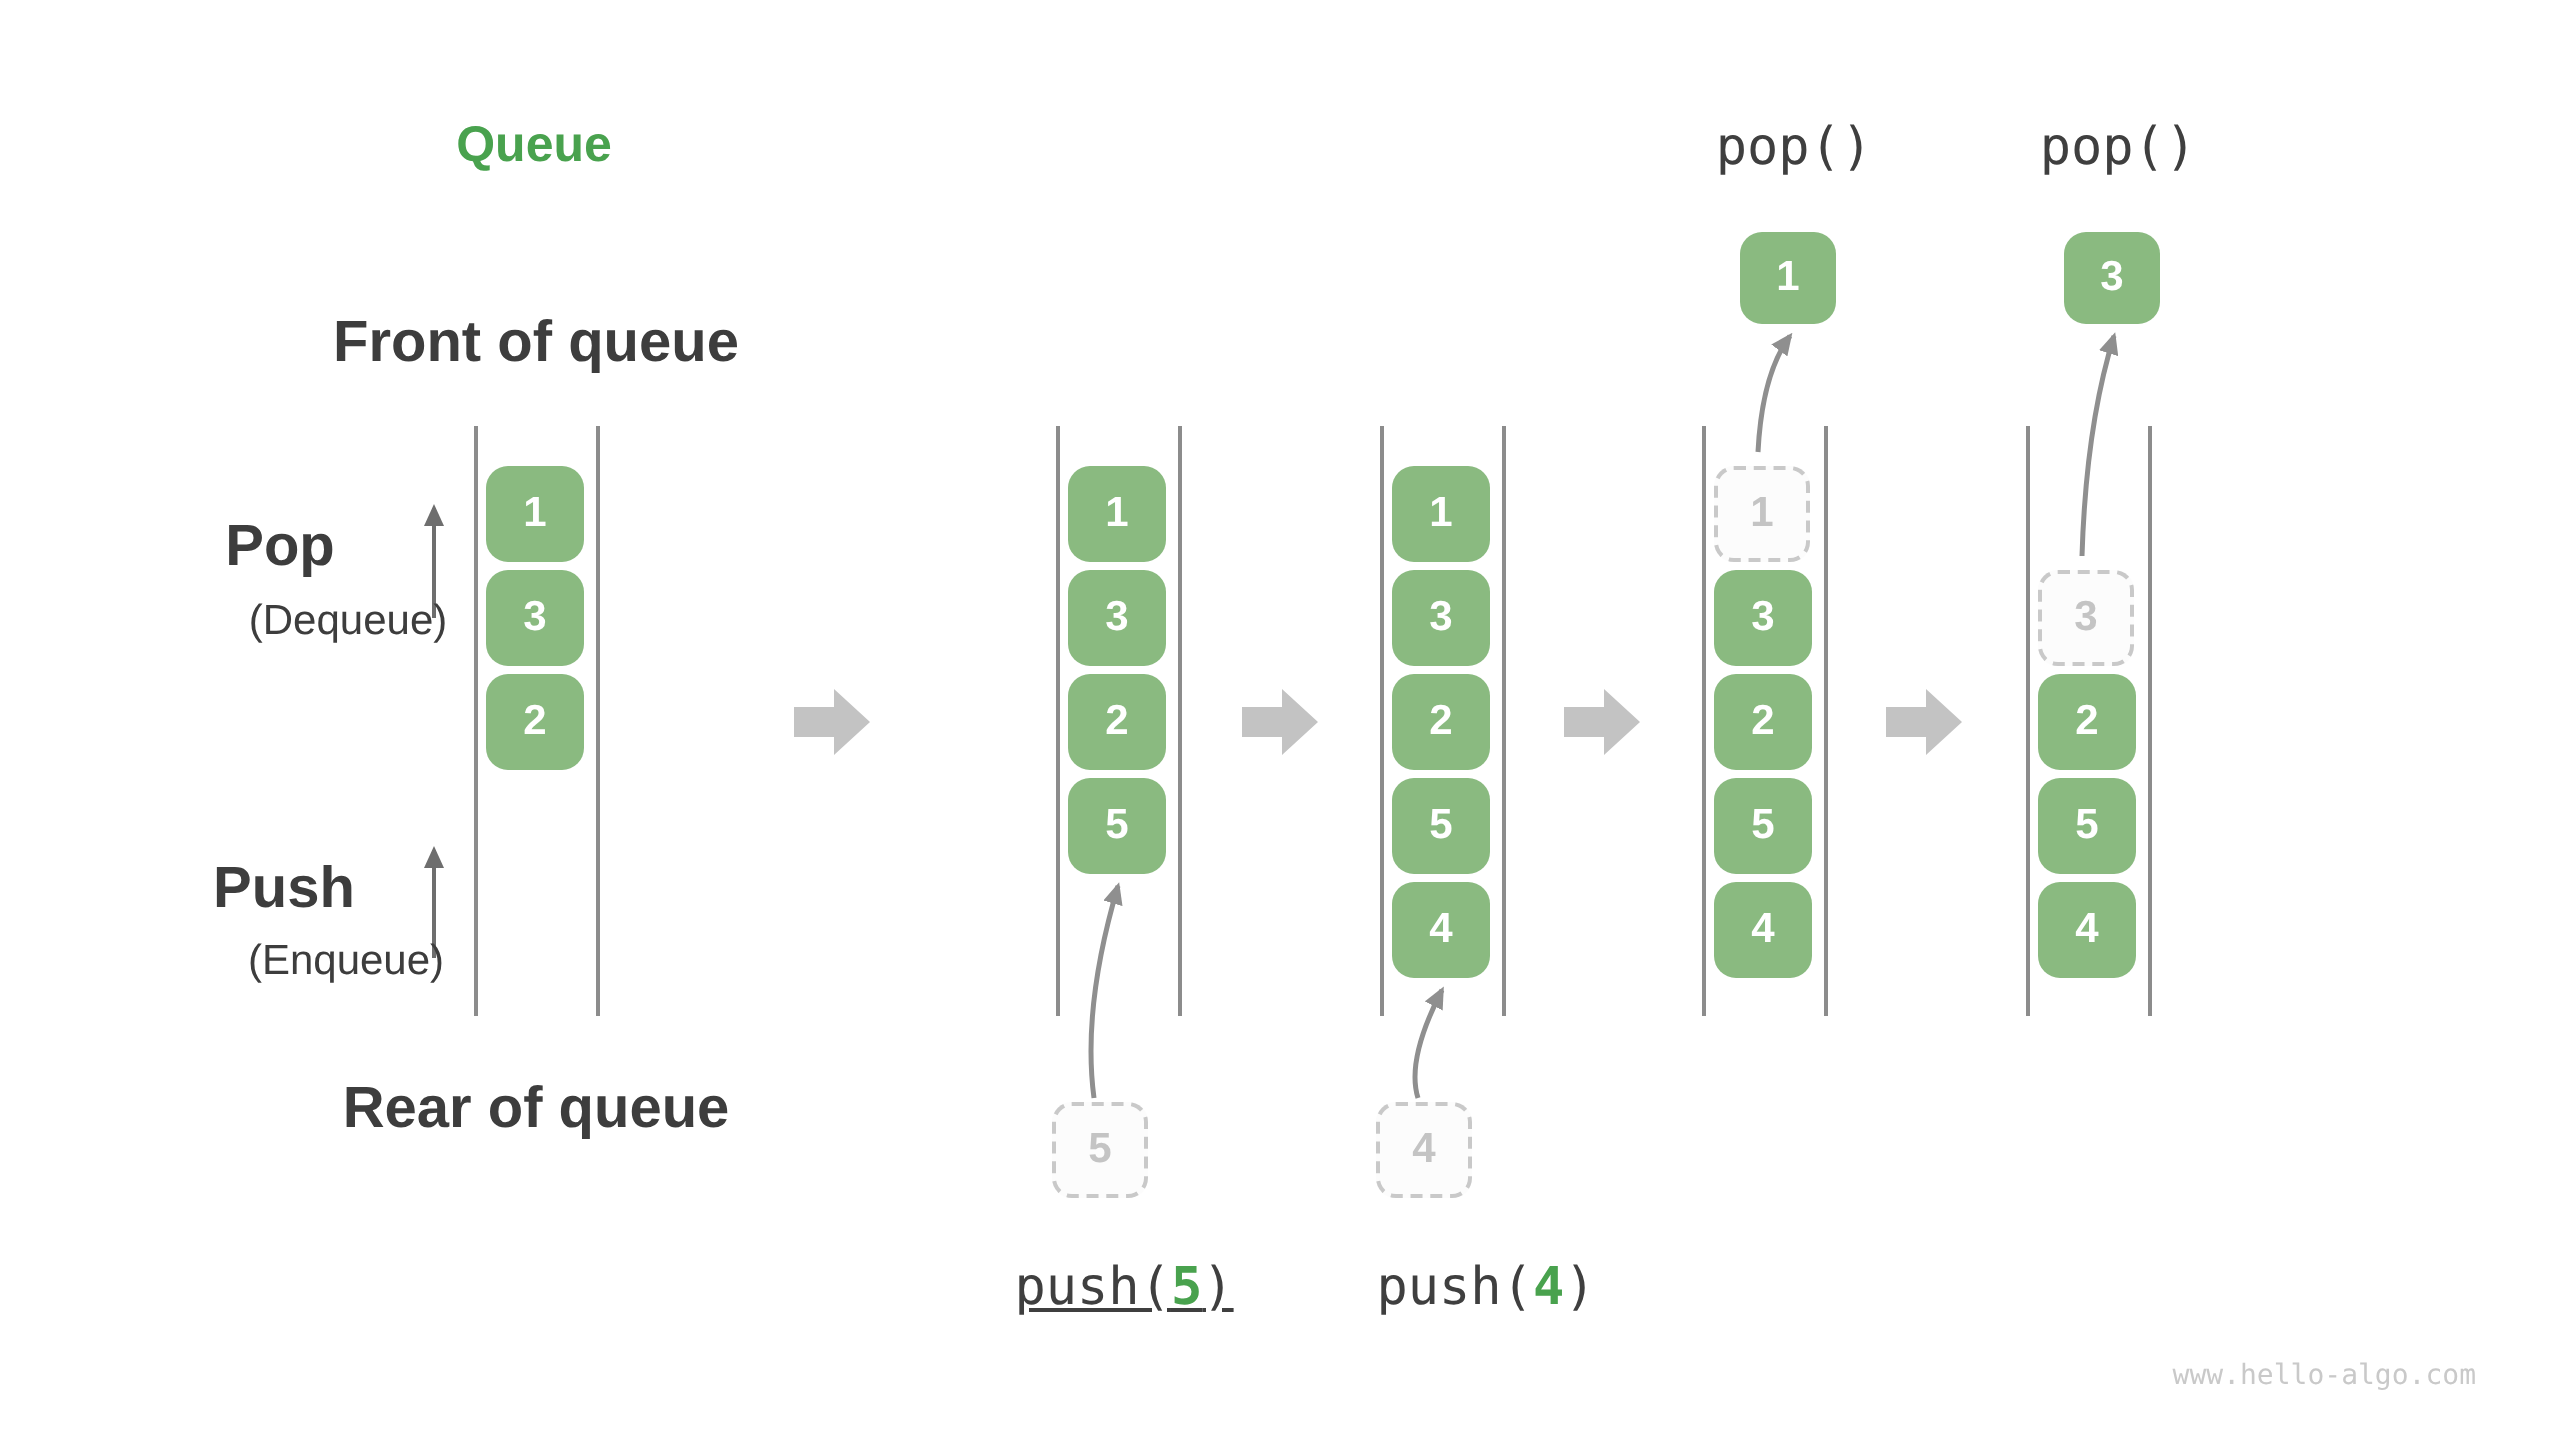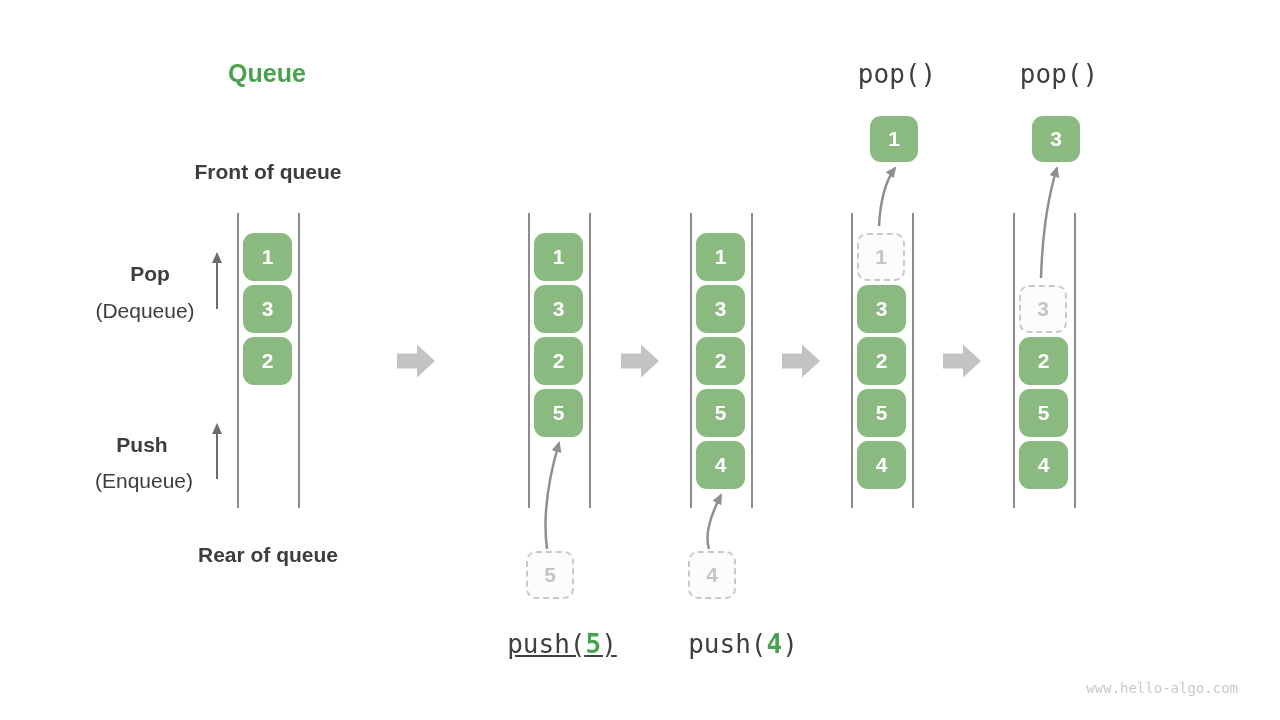--- a/index.html
+++ b/index.html
@@ -15,22 +15,22 @@
     --watermark-gray:#c9c9c9;
   }
   html,body{margin:0;padding:0;background:#ffffff;}
   #canvas{
     position:relative;width:1280px;height:720px;background:#ffffff;overflow:hidden;
     font-family:"Liberation Sans", sans-serif;
   }
   .lbl{position:absolute;transform:translate(-50%,-50%);white-space:nowrap;color:var(--text-dark);}
   .lbl.bold{font-weight:bold;}
   .title{font-size:25px;font-weight:bold;color:var(--accent-green);}
-  .sub{font-size:21px;}
-  .side{font-size:21px;}
+  .sub{font-size:21px;margin-left:29px;}
+  .side{font-size:29px;}
   .mono{font-family:"DejaVu Sans Mono", monospace;color:var(--mono-dark);font-size:26px;}
   .mono .arg{color:var(--accent-green);font-weight:bold;}
   .vline{position:absolute;width:2px;background:var(--line-gray);}
   .qbox{
     position:absolute;width:49px;height:48px;border-radius:11px;background:var(--box-green);
     color:#ffffff;font-weight:bold;font-size:21px;
     display:flex;align-items:center;justify-content:center;
   }
   .qbox.result{width:48px;height:46px;}
   .ghost{
@@ -66,21 +66,21 @@
       <polygon points="782,353.5 802,353.5 802,344.5 820,361 802,377.5 802,368.5 782,368.5" fill="#c3c3c3"></polygon>
       <polygon points="943,353.5 963,353.5 963,344.5 981,361 963,377.5 963,368.5 943,368.5" fill="#c3c3c3"></polygon>
       <path d="M 547 549 Q 541 504 559 443" fill="none" stroke="#8f8f8f" stroke-width="2.5" marker-end="url(#ah-gray)"></path>
       <path d="M 709 549 Q 703 530 721 495" fill="none" stroke="#8f8f8f" stroke-width="2.5" marker-end="url(#ah-gray)"></path>
       <path d="M 879 226 Q 881 187 895 168" fill="none" stroke="#8f8f8f" stroke-width="2.5" marker-end="url(#ah-gray)"></path>
       <path d="M 1041 278 Q 1043 213 1057 168" fill="none" stroke="#8f8f8f" stroke-width="2.5" marker-end="url(#ah-gray)"></path>
     </svg>
 
   <div class="lbl title" style="left:267px;top:73px;">Queue</div>
   <div class="lbl bold side" style="left:268px;top:172px;">Front of queue</div>
-  <div class="lbl bold side" style="left:150px;top:274px;">Pop</div>
+  <div class="lbl bold side" style="left:140px;top:274px;">Pop</div>
   <div class="lbl sub" style="left:145px;top:311px;">(Dequeue)</div>
   <div class="lbl bold side" style="left:142px;top:445px;">Push</div>
   <div class="lbl sub" style="left:144px;top:481px;">(Enqueue)</div>
   <div class="lbl bold side" style="left:268px;top:555px;text-align:right;">Rear of queue</div>
 
   <div id="states">
       <div class="vline" style="left: 237px; top: 213px; height: 295px;"></div>
       <div class="vline" style="left: 298px; top: 213px; height: 295px;"></div>
       <div class="qbox" style="left: 243px; top: 233px;">1</div>
       <div class="qbox" style="left: 243px; top: 285px;">3</div>

